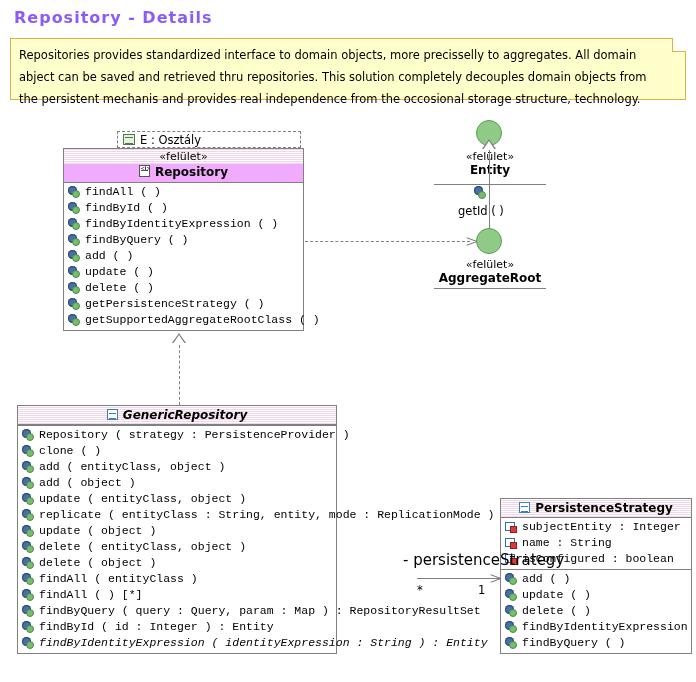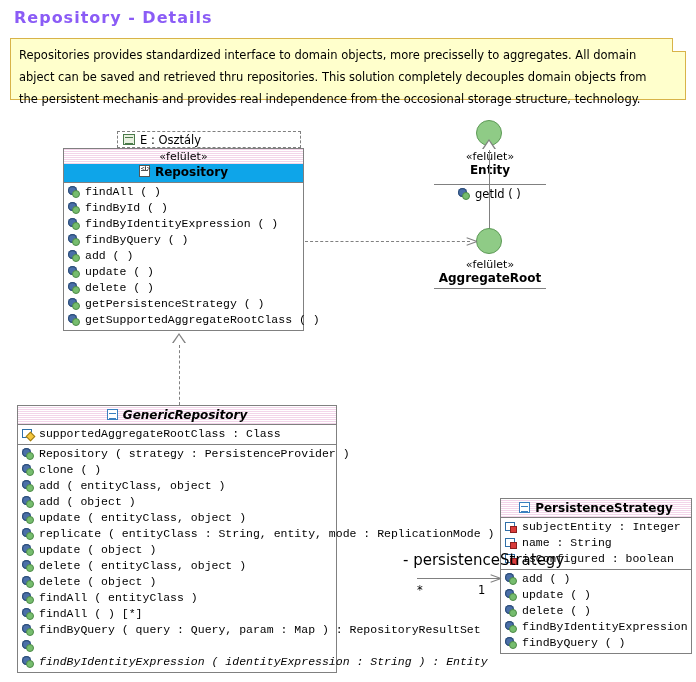--- a/index.html
+++ b/index.html
@@ -41,21 +41,21 @@
   .cls{position:absolute;background:#ffffff;border:1px solid #808080;box-sizing:border-box;}
   .cls-stereo{
     height:15px;line-height:15px;text-align:center;font-size:11px;color:#000;
     background:
       repeating-linear-gradient(0deg,#f3d5ea 0px,#f3d5ea 1px,#ffffff 1px,#ffffff 2px),
       #faeaf5;
     border-bottom:0;
   }
   .cls-title{
     text-align:center;font-size:12px;font-weight:bold;color:#000;
-    padding:1px 0 3px 0;background:#0ea5e9;
+    padding:1px 0 3px 0;background:#f0abfc;
   }
   .cls-title.banded{
     background:
       repeating-linear-gradient(0deg,#f3d5ea 0px,#f3d5ea 1px,#ffffff 1px,#ffffff 2px),
       #faeaf5;
     padding:2px 0 2px 0;
   }
   .cls-sep{height:1px;background:#808080;}
   .cls-section{padding:1px 0 2px 0;font-family:Liberation Mono, monospace;}
   .row{
@@ -240,21 +240,21 @@
 
   <div class="lolli" style="left:476px;top:120px;">
     <div class="ball"></div>
   </div>
   <div style="position:absolute;left:420px;top:148px;width:140px;">
     <div class="lolli-stereo">«felület»</div>
     <div class="lolli-name">Entity</div>
   </div>
   <div class="hline" style="left:434px;top:184px;width:112px;"></div>
   <div style="position:absolute;left:458px;top:186px;">
-    <div class="row" style="padding-left:0;">
+    <div class="row" style="padding-left:0;flex-direction:column;">
         <span class="ico ico-method"></span>
         <span class="lbl">getId ( )</span>
       </div>
   </div>
 
   <div class="vline" style="left:489px;top:146px;height:95px;"></div>
   <div class="tri-out" style="left:482px;top:139px;"></div>
   <div class="tri" style="left:483px;top:141px;"></div>
 
   <div class="lolli" style="left:476px;top:228px;">
@@ -271,29 +271,23 @@
 
   <div class="dashv" style="left:179px;top:345px;height:60px;"></div>
   <div class="tri-out" style="left:172px;top:333px;"></div>
   <div class="tri" style="left:173px;top:335px;"></div>
 
   <div class="cls" style="left:17px;top:405px;width:320px;">
     <div class="cls-title banded">
       <span class="ico-class" style="display:inline-block;vertical-align:-2px;margin-right:4px;"></span><span style="font-style:italic;">GenericRepository</span>
     </div>
     <div class="cls-sep"></div>
+    <div class="cls-sep"></div>
     <div class="cls-section">
       <div class="row">
-          <span class="ico ico-attr"></span>
-          <span class="lbl">supportedAggregateRootClass : Class</span>
-        </div>
-    </div>
-    <div class="cls-sep"></div>
-    <div class="cls-section">
-      <div class="row">
           <span class="ico ico-method"></span>
           <span class="lbl">Repository ( strategy : PersistenceProvider )</span>
         </div>
       <div class="row">
           <span class="ico ico-method"></span>
           <span class="lbl">clone ( )</span>
         </div>
       <div class="row">
           <span class="ico ico-method"></span>
           <span class="lbl">add ( entityClass, object )</span>
@@ -329,20 +323,21 @@
       <div class="row">
           <span class="ico ico-method"></span>
           <span class="lbl">findAll ( ) [*]</span>
         </div>
       <div class="row">
           <span class="ico ico-method"></span>
           <span class="lbl">findByQuery ( query : Query, param : Map ) : RepositoryResultSet</span>
         </div>
       <div class="row">
           <span class="ico ico-method"></span>
+          <span class="lbl">findById ( id : Integer ) : Entity</span>
         </div>
       <div class="row italic">
           <span class="ico ico-method"></span>
           <span class="lbl">findByIdentityExpression ( identityExpression : String ) : Entity</span>
         </div>
     </div>
   </div>
 
   <div class="cls" style="left:500px;top:498px;width:192px;">
     <div class="cls-title banded">

